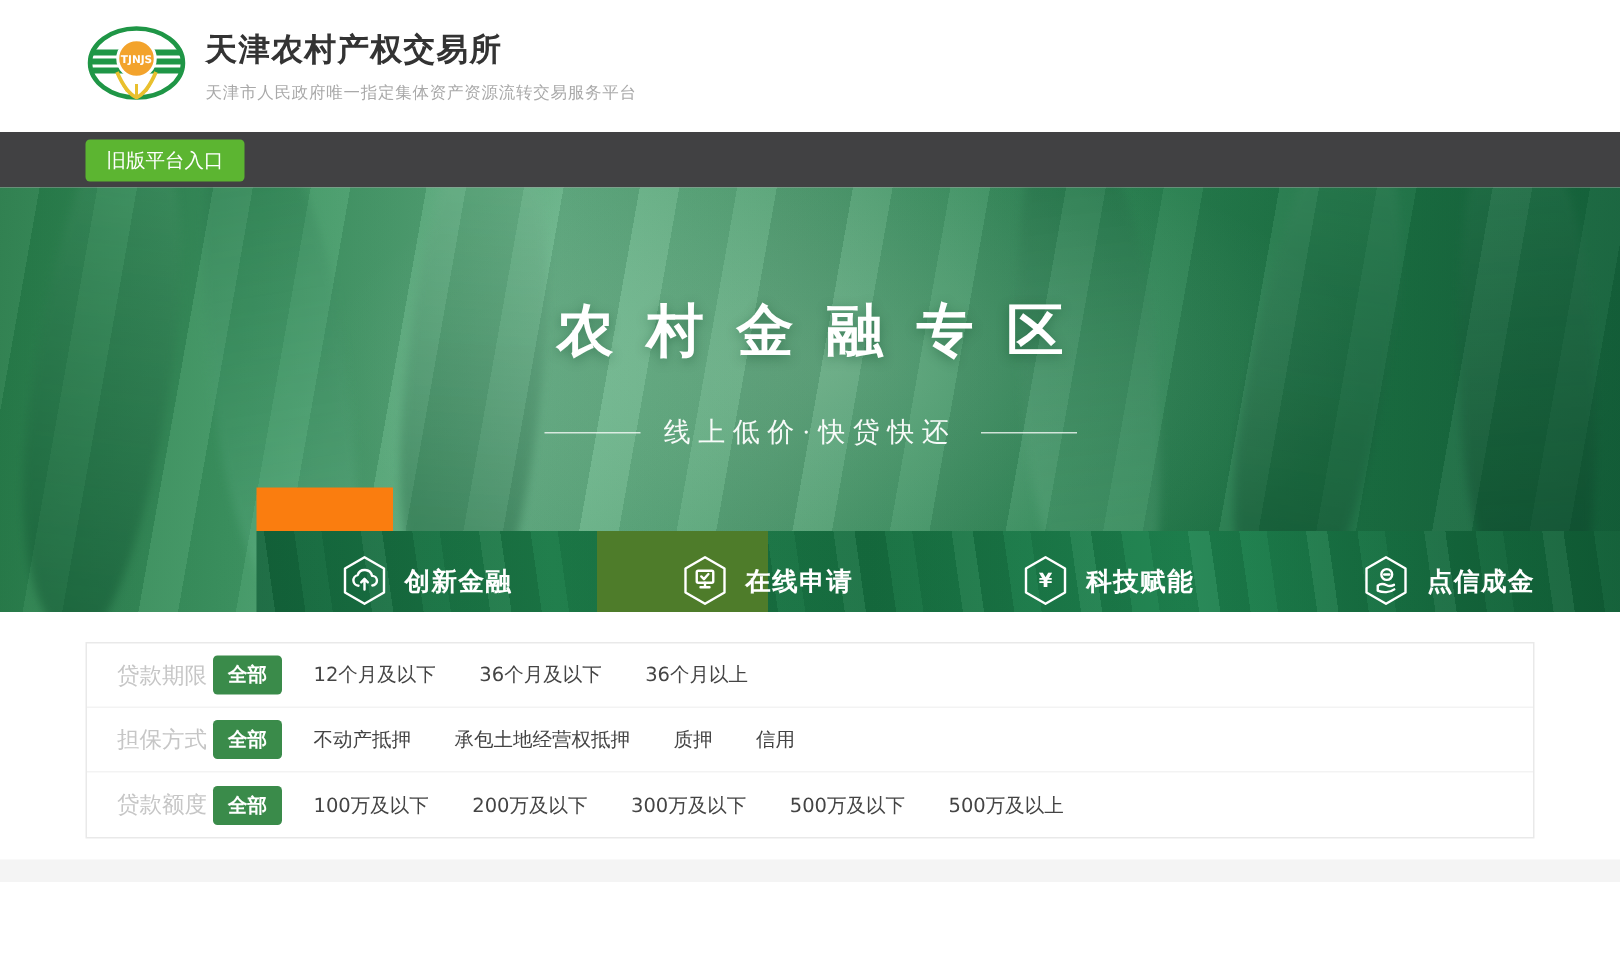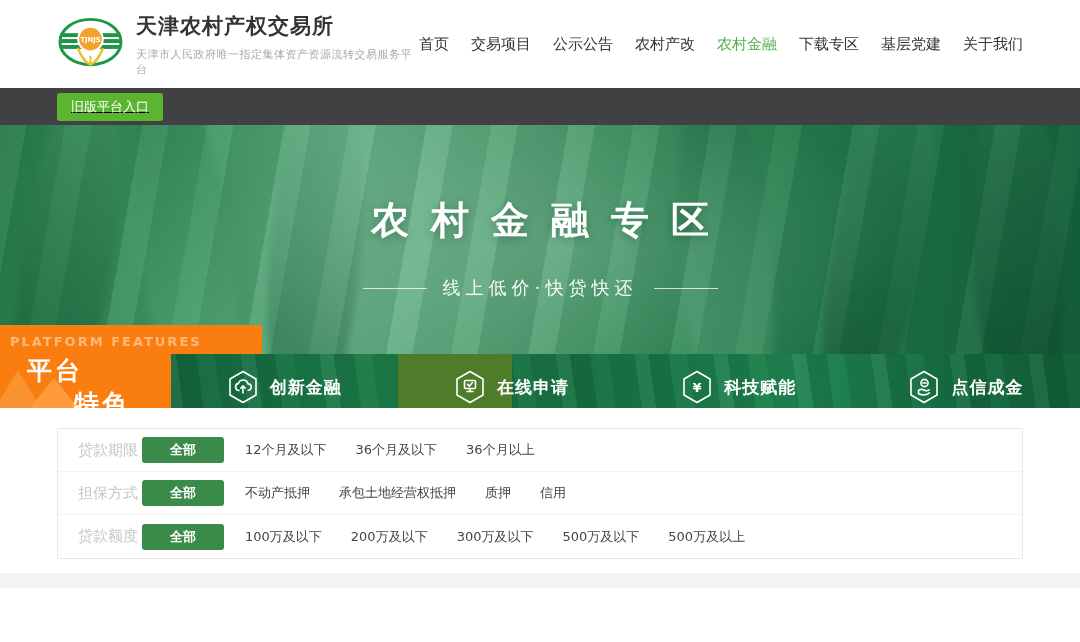--- a/index.html
+++ b/index.html
@@ -10,21 +10,21 @@
   }
   
   .site-header { height:88px; background:#fff; display:flex; align-items:center; padding:0 57px; }
   .brand { display:flex; align-items:center; gap:12px; }
   .brand-text .title { font-size:21px; font-weight:bold; color:#333; letter-spacing:1px; }
   .brand-text .subtitle { font-size:11px; color:#a9a9a9; margin-top:7px; letter-spacing:0.5px; }
   .main-nav { margin-left:auto; display:flex; gap:22px; font-size:15px; }
   .main-nav a { color:#333; text-decoration:none; cursor:pointer; white-space:nowrap; }
   .main-nav a.active { color:#52b152; }
   
-  .topbar { height:37px; background:#414143; display:flex; align-items:center; padding:0 57px;text-decoration:underline; }
+  .topbar { height:37px; background:#414143; display:flex; align-items:center; padding:0 57px; }
   .old-btn { background:#5cb531; color:#fff; font-size:13px; padding:5px 14px; border:none; border-radius:3px; cursor:pointer; }
   
   .banner {
     position:relative; height:283px; overflow:hidden;
     background:
       repeating-linear-gradient(100deg, rgba(255,255,255,0.05) 0 26px, rgba(12,70,40,0.10) 26px 64px, rgba(255,255,255,0.03) 64px 90px, rgba(8,60,34,0.12) 90px 140px),
       radial-gradient(500px 220px at 52% 42%, rgba(225,245,232,0.18), rgba(255,255,255,0) 70%),
       linear-gradient(96deg, #267a48 0%, #3f9663 16%, #67b287 34%, #529f72 48%, #2f8756 64%, #1c7244 82%, #14603a 100%);
   }
   .leaf { position:absolute; top:-50px; bottom:-20px; width:92px; filter:blur(3px);
@@ -65,21 +65,21 @@
   .tab-label { color:#fff; font-size:17px; font-weight:bold; letter-spacing:1px; }
   .hexicon { display:block; }
   .hexicon * { stroke:#fff; stroke-width:1.6; fill:none; stroke-linecap:round; stroke-linejoin:round; }
   .hexicon text { stroke:none; fill:#fff; }
   
   .filter-panel { margin:20px 57px 0; background:#fff; border:1px solid #e9e9e9; }
   .panel-title { padding:13px 20px 12px; font-size:15px; color:#333; border-bottom:1px solid #eee; }
   .frow { display:flex; align-items:center; height:43px; padding:0 20px; border-bottom:1px solid #f3f3f3; }
   .frow:last-child { border-bottom:none; }
   .flabel { width:62px; font-size:15px; color:#c6c6c6; flex:0 0 62px; }
-  .fall { background:#3a8b4a; color:#fff; font-size:13px; font-weight:bold; padding:4px 28px;
+  .fall { background:#3a8b4a; color:#fff; font-size:13px; font-weight:bold; padding:4px 10px;
     border:none; border-radius:3px; cursor:pointer; margin-left:2px; }
   .fopts { display:flex; gap:29px; margin-left:21px; font-size:13px; color:#444; }
   .fopt { cursor:pointer; white-space:nowrap; }
   
   .footer-strip { height:15px; background:#f4f4f4; margin-top:14px; }
 </style>
 </head>
 <body>
 
 <div class="page">
@@ -101,30 +101,20 @@
         <circle cx="34" cy="27" r="12.5" fill="#f3a32c" stroke="#fff" stroke-width="2"></circle>
         <text x="34" y="30" text-anchor="middle" font-size="7" font-weight="bold" fill="#fff">TJNJS</text>
         <path d="M21 36 Q27 50 34 53 Q41 50 47 36" stroke="#e9c02e" stroke-width="2.5" fill="none"></path>
         <path d="M34 53 v-9 M28 49 l-3 -5 M40 49 l3 -5" stroke="#e9c02e" stroke-width="2" fill="none"></path>
       </svg>
       <div class="brand-text">
         <div class="title">天津农村产权交易所</div>
         <div class="subtitle">天津市人民政府唯一指定集体资产资源流转交易服务平台</div>
       </div>
     </div>
-    <nav class="main-nav">
-      <a>首页</a>
-      <a>交易项目</a>
-      <a>公示公告</a>
-      <a>农村产改</a>
-      <a class="active">农村金融</a>
-      <a>下载专区</a>
-      <a>基层党建</a>
-      <a>关于我们</a>
-    </nav>
   </header>
 
   <div class="topbar">
     <button class="old-btn">旧版平台入口</button>
   </div>
 
   <div class="banner">
     <div class="leaf l1"></div>
     <div class="leaf l2"></div>
     <div class="leaf l3"></div>
@@ -135,27 +125,20 @@
     <div class="banner-content">
       <div class="banner-title">农村金融专区</div>
       <div class="banner-sub">
         <span class="line"></span>
         <span>线上低价·快贷快还</span>
         <span class="line"></span>
       </div>
     </div>
 
     <div class="feature-orange-ext"></div>
-    <div class="feature-orange">
-      <div class="eyebrow">PLATFORM FEATURES</div>
-      <div class="zh1">平台</div>
-      <div class="zh2">特色</div>
-      <div class="mountain m1"></div>
-      <div class="mountain m2"></div>
-    </div>
 
     <div class="tabbar">
       <div class="tab">
         <svg class="hexicon" width="30" height="34" viewBox="0 0 30 34">
           <polygon points="15,1.5 28,9 28,25 15,32.5 2,25 2,9"></polygon>
           <path d="M11 20.5 a3.6 3.6 0 0 1 -0.6 -7.1 a5 5 0 0 1 9.6 0.5 a3.2 3.2 0 0 1 0.2 6.4"></path>
           <path d="M15 23 v-7 M12.8 18.2 l2.2 -2.3 2.2 2.3"></path>
         </svg>
         <span class="tab-label">创新金融</span>
       </div>

